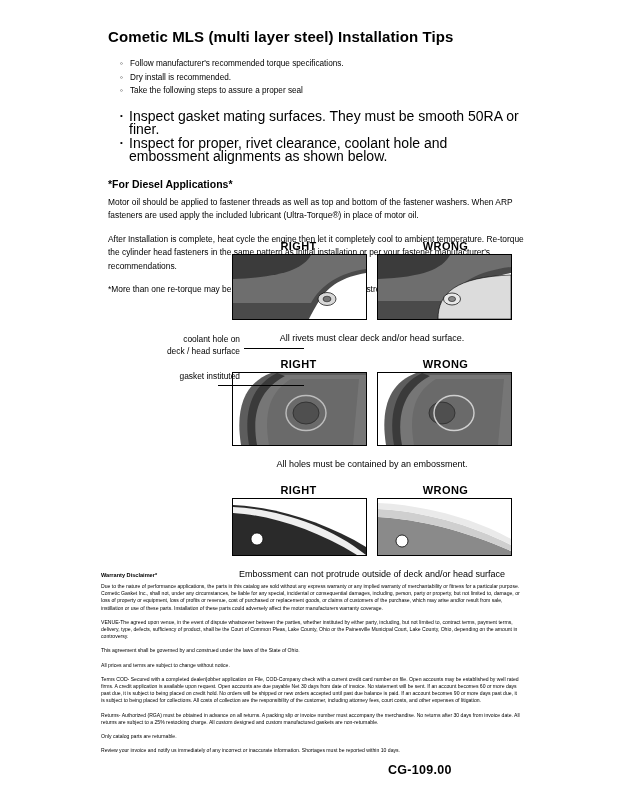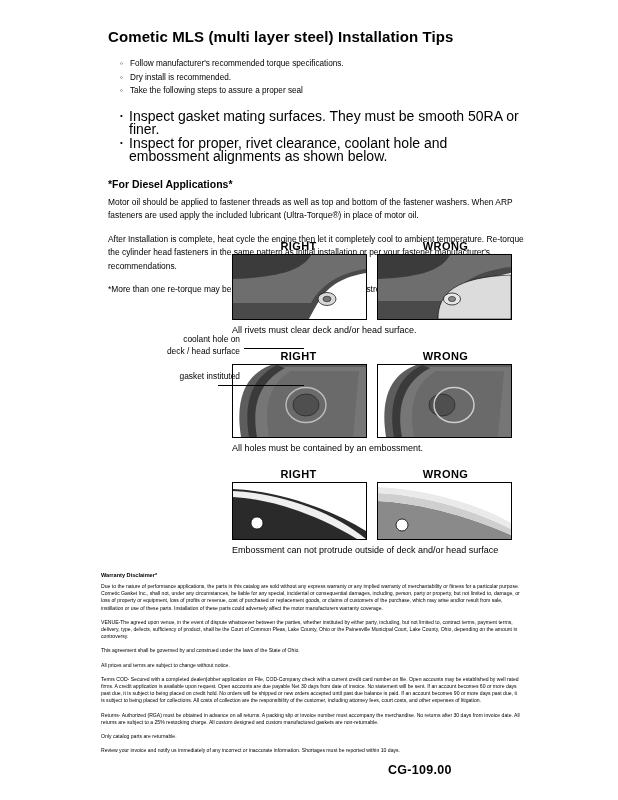--- a/index.html
+++ b/index.html
@@ -116,22 +116,23 @@
     height: 64px;
     border: 0.8px solid #000;
     background: #fff;
     overflow: hidden;
     position: relative;
   }
   .fig-box.tall { height: 72px; }
   .fig-box.short { height: 56px; }
   .fig-cap {
     font-size: 9px;
-    margin-top: 4px;
+    margin-top: 12px;
     line-height: 12px;
+    text-align: center;
   }
   .fig-gap { height: 14px; }
 
   
   .callouts {
     position: absolute;
     left: 120px;
     top: 334px;
     width: 120px;
     text-align: right;

